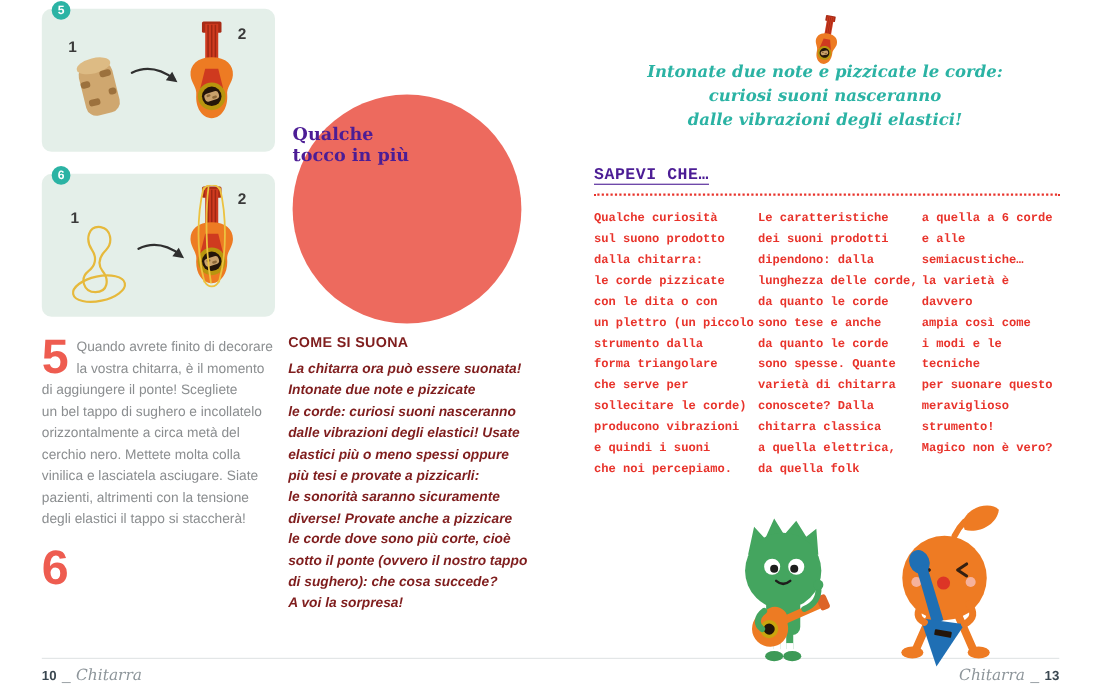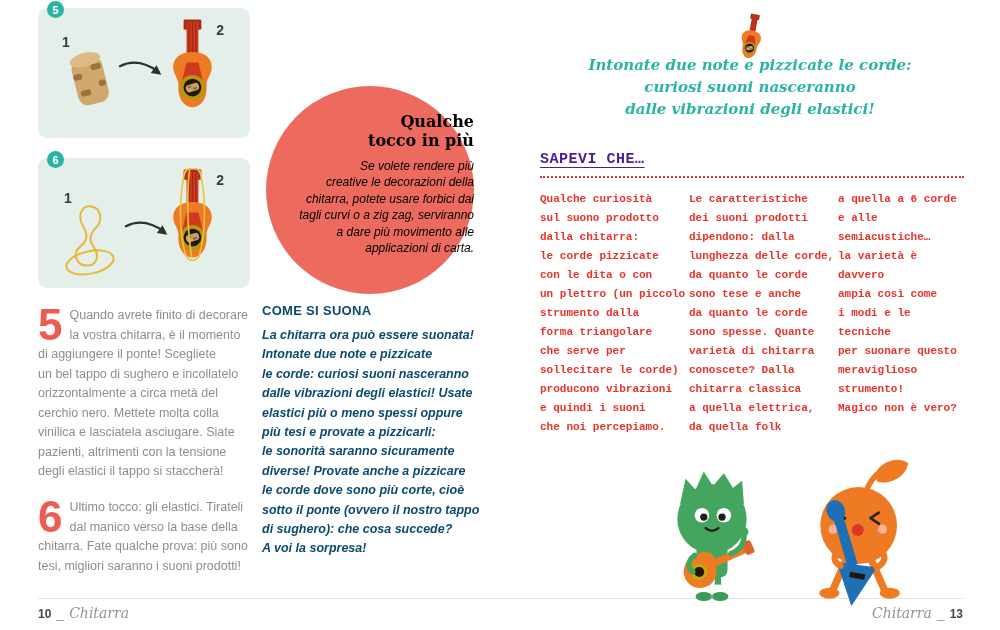--- a/index.html
+++ b/index.html
@@ -11,31 +11,31 @@
   
   .panel{position:absolute;left:38px;width:212px;height:130px;background:#e4efe9;border-radius:9px;}
   #panel5{top:8px;} #panel6{top:158px;}
   .badge{position:absolute;left:9px;top:-7px;width:17px;height:17px;border-radius:50%;
          background:#2bb3a4;color:#ffffff;font-size:11px;font-weight:bold;
          display:flex;align-items:center;justify-content:center;}
   .pnum{position:absolute;font-size:14px;color:#3a3a3a;font-weight:600;}
 
   
   #tip{position:absolute;left:266px;top:86px;width:208px;height:208px;border-radius:50%;
-       background:#ed6a5e;color:#000000;text-align:right;box-sizing:border-box;padding-top:27px;}
+       background:#ed6a5e;color:#4c1d95;text-align:left;box-sizing:border-box;padding-top:27px;}
   #tip .tip-title{font-family:"DejaVu Serif",serif;font-weight:800;font-size:16px;line-height:1.18;}
   #tip .tip-body{margin-top:7px;font-style:italic;font-size:12px;line-height:16.5px;}
 
   
   .step{position:absolute;left:38px;width:232px;color:#8b8e90;font-size:12.5px;line-height:19.5px;}
   #step5{top:306px;} #step6{top:498px;}
   .dropcap{float:left;font-size:44px;line-height:34px;font-weight:800;color:#ee5c50;margin:2px 7px 0 0;}
 
   
-  #how{position:absolute;left:262px;top:303px;width:248px;color:#0c4a6e;}
+  #how{position:absolute;left:262px;top:303px;width:248px;color:#7f1d1d;}
   #how .how-head{font-size:13px;font-weight:800;letter-spacing:.3px;}
   #how .how-body{margin-top:8px;font-size:12.5px;line-height:19.4px;font-weight:600;font-style:italic;}
 
   
   #gicon{position:absolute;left:727px;top:13px;width:46px;height:56px;transform:rotate(10deg);}
   #intro{position:absolute;left:535px;top:54px;width:430px;text-align:center;color:#2bb3a4;
          font-family:"DejaVu Serif",serif;font-style:italic;font-weight:700;
          font-size:15px;line-height:22px;}
   #dyk-head{position:absolute;left:540px;top:151px;color:#4c1d95;
             font-family:"Liberation Mono",monospace;font-weight:700;font-size:15px;letter-spacing:.5px;
@@ -135,47 +135,37 @@
       </svg>
       <svg class="abs" style="left:116px;top:10px;" width="74" height="111" viewBox="0 0 100 150">
         <use href="#sym-guitar-bands"></use>
       </svg>
       <div class="pnum" style="right:26px;top:14px;">2</div>
     </div>
 
     <div id="tip">
       <div class="tip-title pre">Qualche
 tocco in più</div>
-      <div class="tip-body pre">Se volete rendere più
-creative le decorazioni della
-chitarra, potete usare forbici dai
-tagli curvi o a zig zag, serviranno
-a dare più movimento alle
-applicazioni di carta.</div>
     </div>
 
     <div class="step" id="step5">
       <span class="dropcap">5</span>
       <span class="pre">Quando avrete finito di decorare
 la vostra chitarra, è il momento
 di aggiungere il ponte! Scegliete
 un bel tappo di sughero e incollatelo
 orizzontalmente a circa metà del
 cerchio nero. Mettete molta colla
 vinilica e lasciatela asciugare. Siate
 pazienti, altrimenti con la tensione
 degli elastici il tappo si staccherà!</span>
     </div>
 
     <div class="step" id="step6">
       <span class="dropcap">6</span>
-      <span class="pre">Ultimo tocco: gli elastici. Tirateli
-dal manico verso la base della
-chitarra. Fate qualche prova: più sono
-tesi, migliori saranno i suoni prodotti!</span>
     </div>
 
     <div id="how">
       <div class="how-head">COME SI SUONA</div>
       <div class="how-body pre">La chitarra ora può essere suonata!
 Intonate due note e pizzicate
 le corde: curiosi suoni nasceranno
 dalle vibrazioni degli elastici! Usate
 elastici più o meno spessi oppure
 più tesi e provate a pizzicarli:

